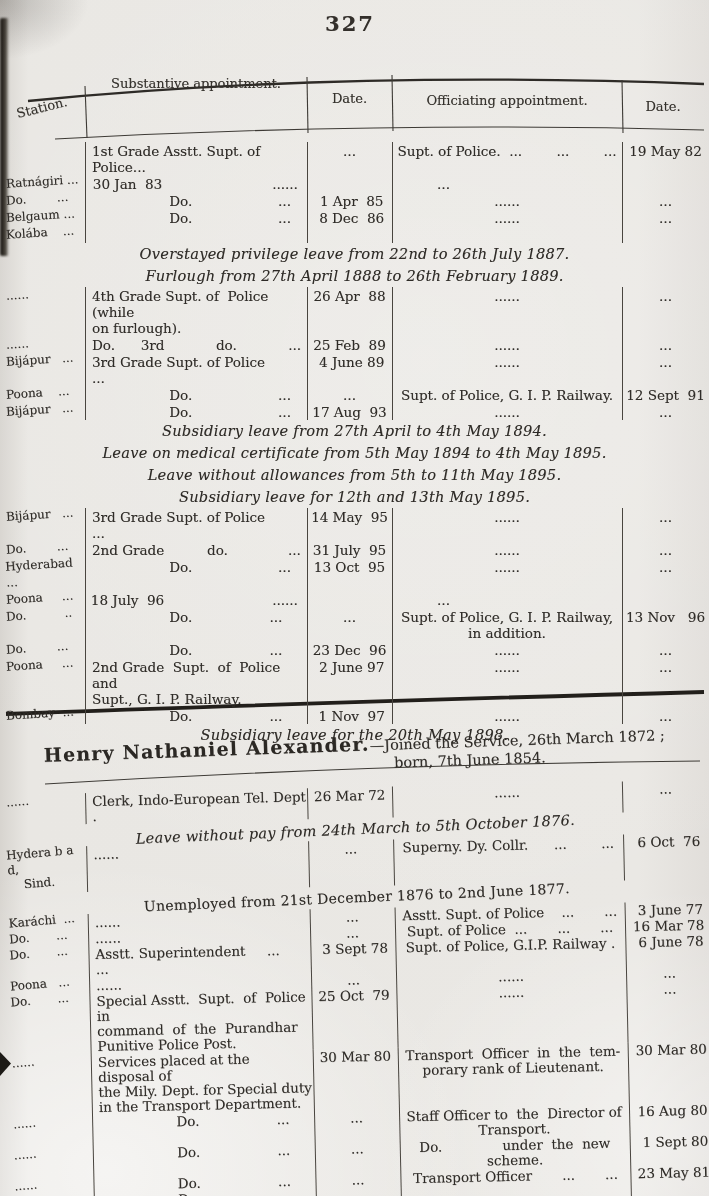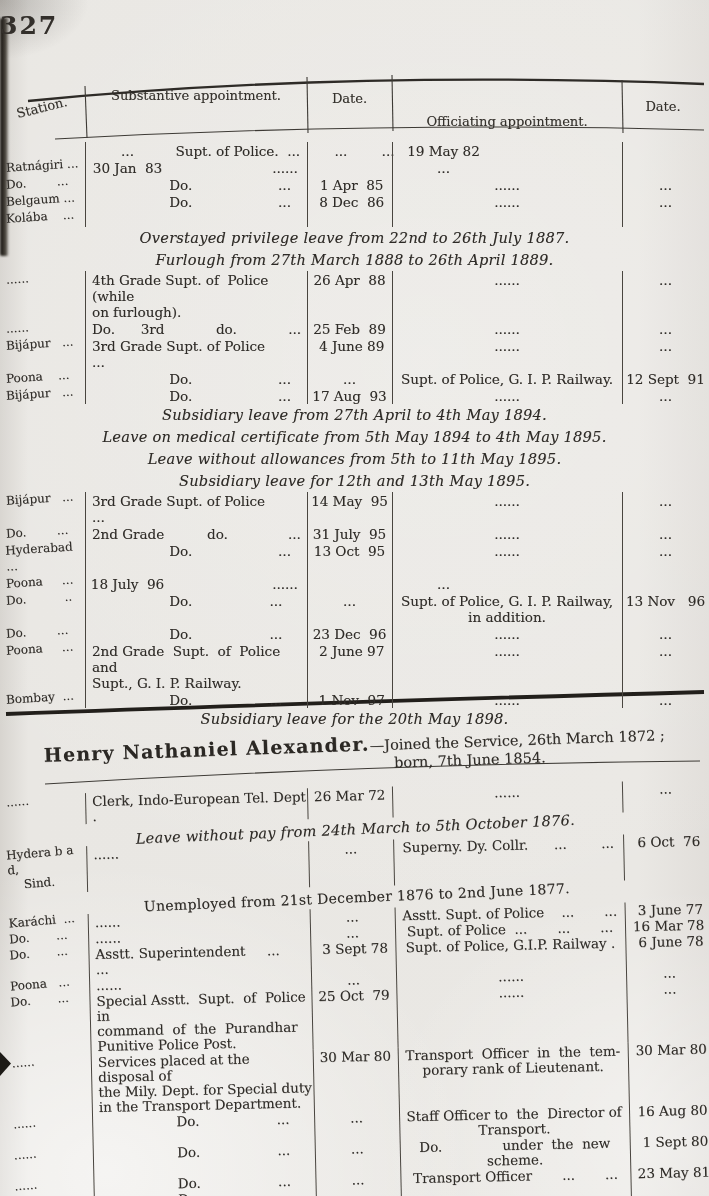--- a/index.html
+++ b/index.html
@@ -15,32 +15,32 @@
     color:#2f2c28;
     text-shadow:0.3px 0.3px 0.4px rgba(45,40,35,0.35);
   }
   .binding{position:absolute;left:0;top:18px;width:9px;height:238px;
     background:linear-gradient(to right,#14110e,#4e4a42 65%,transparent);
     filter:blur(1.1px);border-radius:2px;}
   .corner-shade{position:absolute;left:0;top:0;width:90px;height:60px;
     background:radial-gradient(ellipse at 0 0, rgba(40,35,30,0.25), transparent 70%);}
   .mark{position:absolute;left:0;top:1052px;width:11px;height:24px;background:#1d1a16;
     clip-path:polygon(0 0,100% 48%,0 100%);filter:blur(0.6px);}
-  .pageno{position:absolute;top:11px;left:0;width:700px;text-align:left;
-    font-size:25px;font-weight:bold;letter-spacing:2px;color:#332f2b;}
+  .pageno{position:absolute;top:11px;left:0;width:700px;text-align:center;
+    font-size:21px;font-weight:bold;letter-spacing:2px;color:#332f2b;}
   svg.rules{position:absolute;left:0;top:0;pointer-events:none;}
   .ln{stroke:#3d3a35;fill:none;stroke-width:1.1;}
   .lnA{stroke-width:2.3;stroke:#2e2b27;}
   .lnB{stroke-width:3.8;stroke:#221f1b;}
   
   .hl{position:absolute;font-size:13px;color:#34312c;text-align:center;}
   .hl-st{left:16px;top:100px;transform:rotate(-14deg);}
-  .hl-sub{left:85px;width:222px;top:88px;}
+  .hl-sub{left:85px;width:222px;top:76px;}
   .hl-d1{left:307px;width:85px;top:91px;}
-  .hl-off{left:392px;width:230px;top:93px;margin-top:21px;}
+  .hl-off{left:392px;width:230px;top:93px;}
   .hl-d2{left:622px;width:82px;top:99px;}
   
   .tbl{position:absolute;left:0;width:709px;}
   .t1{top:142px;}
   .t2{top:795px;transform:rotate(-1.25deg);transform-origin:0 0;}
   .rg{position:relative;}
   .vl{position:absolute;top:0;bottom:0;width:1px;background:#49453f;}
   .vA{left:85px}.vB{left:307px}.vC{left:392px}.vD{left:622px}
   .row{display:flex;align-items:flex-start;}
   .c{white-space:pre-wrap;line-height:16px;min-height:17px;padding-top:1px;box-sizing:border-box;}
@@ -91,20 +91,21 @@
 
   <div class="tbl t1">
 
     <div class="rg">
       <i class="vl vA"></i>
         <i class="vl vB"></i>
         <i class="vl vC"></i>
         <i class="vl vD"></i>
       <div class="row">
         <div class="c c1"></div>
+        <div class="c c2">1st Grade Asstt. Supt. of Police...</div>
         <div class="c c3">...</div>
         <div class="c c4">Supt. of Police.  ...        ...        ...</div>
         <div class="c c5">19 May 82</div>
       </div>
       <div class="row">
         <div class="c c1">Ratnágiri ...</div>
         <div class="c c3">30 Jan  83</div>
         <div class="c c4">......</div>
         <div class="c c5">...</div>
       </div>
@@ -124,21 +125,21 @@
       </div>
       <div class="row">
         <div class="c c1 short">Kolába    ...</div>
         <div class="c c2 short"></div>
         <div class="c c3 short"></div>
         <div class="c c4 short"></div>
         <div class="c c5 short"></div>
       </div>
     </div>
     <div class="note">Overstayed privilege leave from 22nd to 26th July 1887.</div>
-    <div class="note">Furlough from 27th March 1888 to 26th April 1889.</div>
+    <div class="note">Furlough from 27th April 1888 to 26th February 1889.</div>
 
     <div class="rg">
       <i class="vl vA"></i>
         <i class="vl vB"></i>
         <i class="vl vC"></i>
         <i class="vl vD"></i>
       <div class="row">
         <div class="c c1">......</div>
         <div class="c c2">4th Grade Supt. of  Police  (while
 on furlough).</div>

